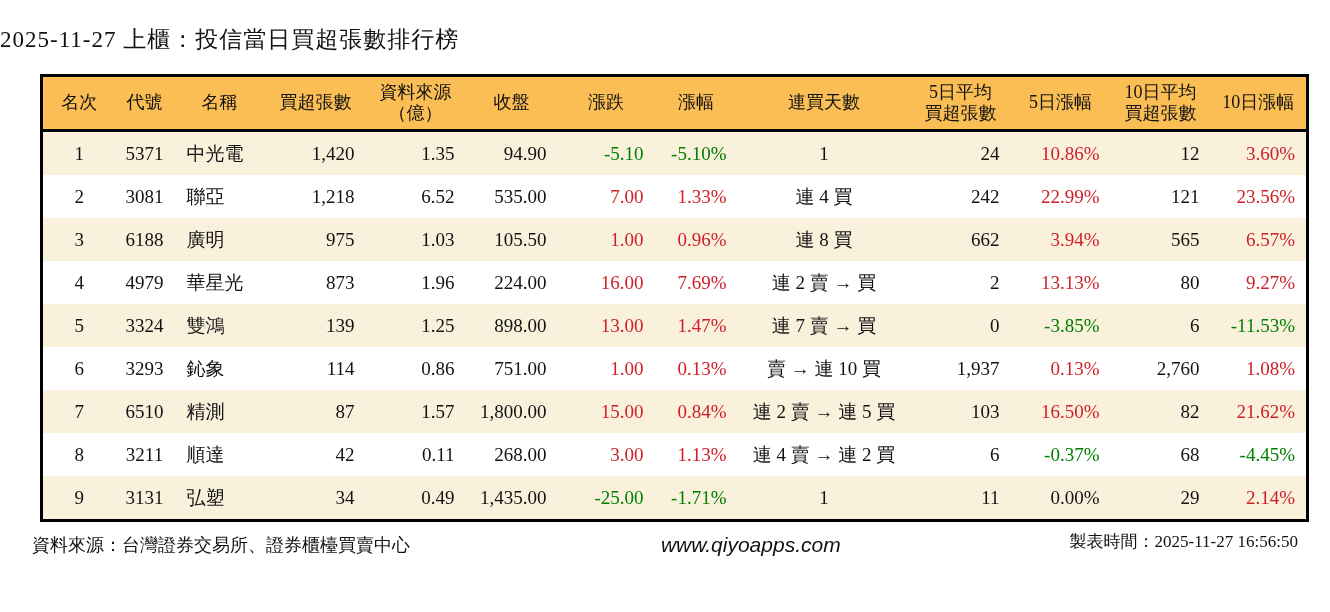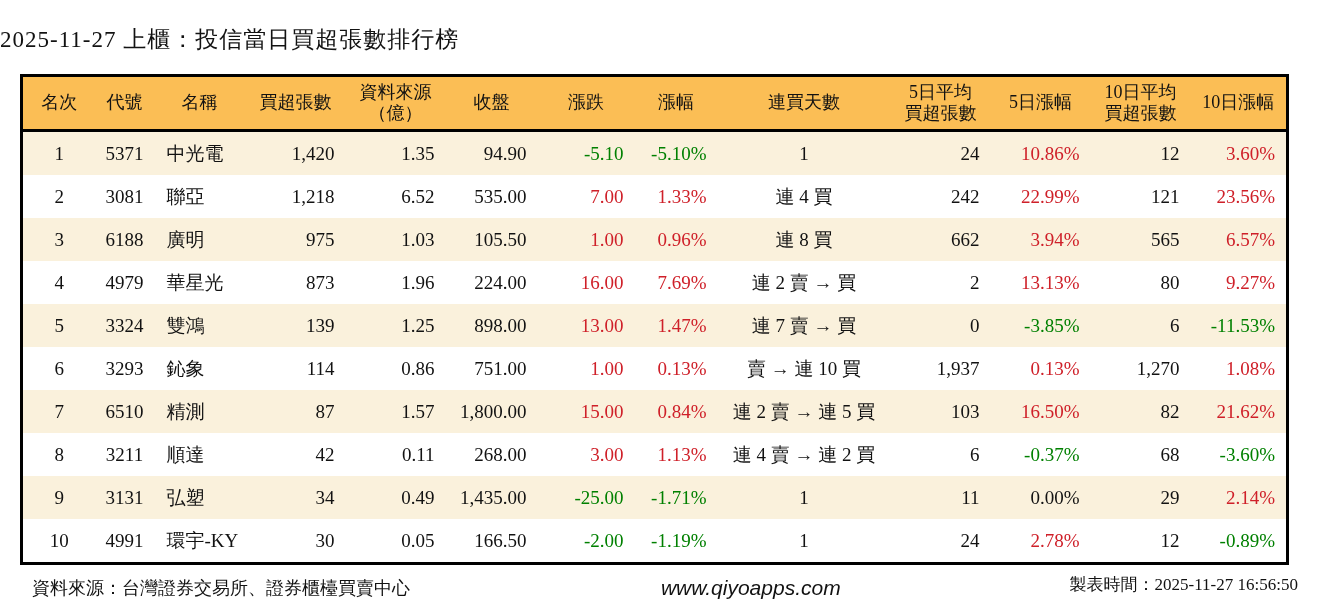--- a/index.html
+++ b/index.html
@@ -11,21 +11,21 @@
     width:1330px;height:612px;background:#ffffff;color:var(--ink);
     font-family:"Liberation Serif","DejaVu Serif",serif;
     overflow:hidden;
   }
   .title{
     padding-top:24px;height:50px;box-sizing:content-box;
     font-size:23px;letter-spacing:1px;
   }
   table{
     table-layout:fixed;border-collapse:collapse;
-    width:1266px;margin:0 20px;
+    width:1266px;margin:0 40px;
     border:3px solid var(--border);
   }
   thead th{
     background:var(--amber);font-weight:normal;font-size:18px;
     height:52px;line-height:1.18;padding:0;
     border-bottom:3px solid var(--border);
     vertical-align:middle;
   }
   tbody td{
     height:43px;font-size:19px;padding:0;vertical-align:middle;
@@ -199,21 +199,21 @@
         <td class="ac">3293</td>
         <td class="al">鈊象</td>
         <td class="ar">114</td>
         <td class="ar">0.86</td>
         <td class="ar">751.00</td>
         <td class="ar up">1.00</td>
         <td class="ar up">0.13%</td>
         <td class="ac">賣 → 連 10 買</td>
         <td class="ar">1,937</td>
         <td class="ar up">0.13%</td>
-        <td class="ar">1,270</td>
+        <td class="ar">2,760</td>
         <td class="ar up">1.08%</td>
       </tr>
       <tr>
         <td class="ac">7</td>
         <td class="ac">6510</td>
         <td class="al">精測</td>
         <td class="ar">87</td>
         <td class="ar">1.57</td>
         <td class="ar">1,800.00</td>
         <td class="ar up">15.00</td>
@@ -230,52 +230,37 @@
         <td class="al">順達</td>
         <td class="ar">42</td>
         <td class="ar">0.11</td>
         <td class="ar">268.00</td>
         <td class="ar up">3.00</td>
         <td class="ar up">1.13%</td>
         <td class="ac">連 4 賣 → 連 2 買</td>
         <td class="ar">6</td>
         <td class="ar down">-0.37%</td>
         <td class="ar">68</td>
-        <td class="ar down">-3.60%</td>
+        <td class="ar down">-4.45%</td>
       </tr>
       <tr>
         <td class="ac">9</td>
         <td class="ac">3131</td>
         <td class="al">弘塑</td>
         <td class="ar">34</td>
         <td class="ar">0.49</td>
         <td class="ar">1,435.00</td>
         <td class="ar down">-25.00</td>
         <td class="ar down">-1.71%</td>
         <td class="ac">1</td>
         <td class="ar">11</td>
         <td class="ar flat">0.00%</td>
         <td class="ar">29</td>
         <td class="ar up">2.14%</td>
       </tr>
-      <tr>
-        <td class="ac">10</td>
-        <td class="ac">4991</td>
-        <td class="al">環宇-KY</td>
-        <td class="ar">30</td>
-        <td class="ar">0.05</td>
-        <td class="ar">166.50</td>
-        <td class="ar down">-2.00</td>
-        <td class="ar down">-1.19%</td>
-        <td class="ac">1</td>
-        <td class="ar">24</td>
-        <td class="ar up">2.78%</td>
-        <td class="ar">12</td>
-        <td class="ar down">-0.89%</td>
-      </tr>
     </tbody>
 </table>
 
 <div class="footer">
   <div class="footer-source">資料來源：台灣證券交易所、證券櫃檯買賣中心</div>
   <div class="footer-site">www.qiyoapps.com</div>
   <div class="footer-made">
     <div>製表時間：2025-11-27 16:56:50</div>
   </div>
 </div>

